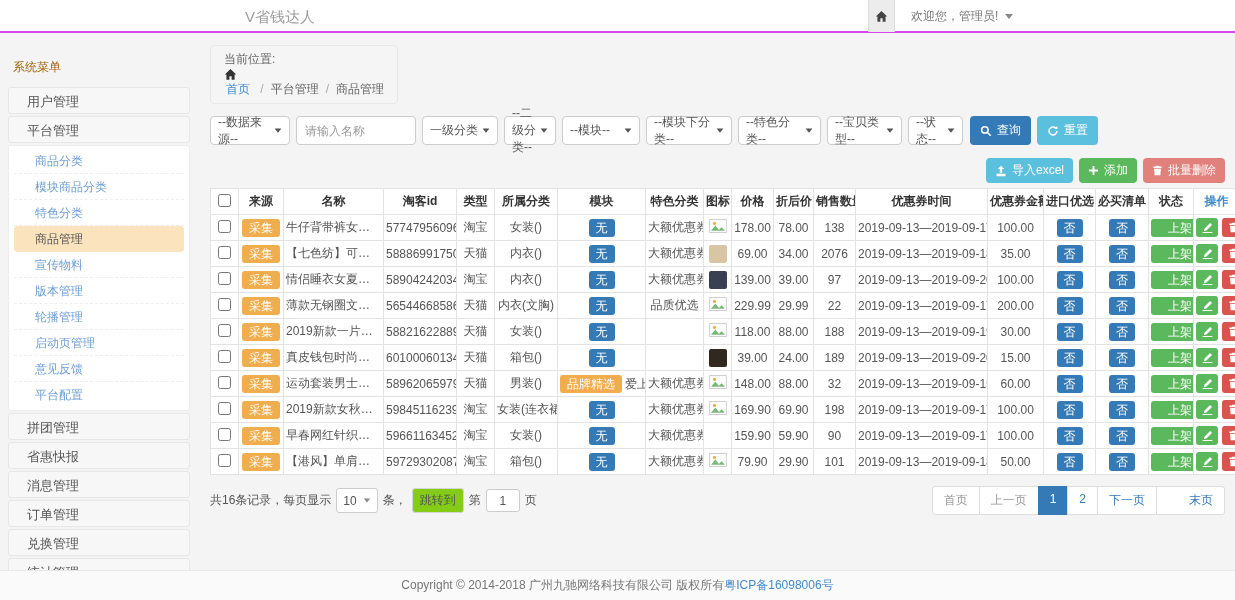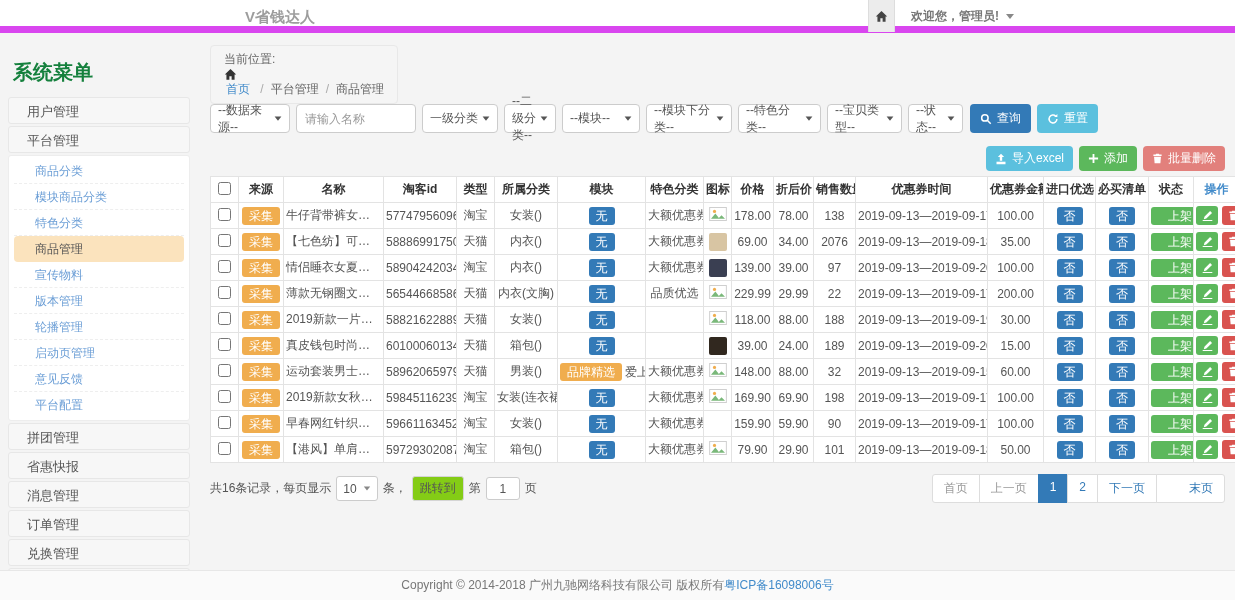--- a/index.html
+++ b/index.html
@@ -4,43 +4,43 @@
 <style>
   * { box-sizing: border-box; margin: 0; padding: 0; }
   html { background:#fff; }
   body {
     width:1235px; height:600px; position:relative; overflow:hidden;
     background:#f4f4f4;
     font-family:"Liberation Sans","DejaVu Sans",sans-serif;
     font-size:12px; color:#555;
   }
   
-  .header { position:absolute; top:0; left:0; right:0; height:33px; background:#fff; border-bottom:7px solid #d946ef; z-index:6;font-weight:bold; }
+  .header { position:absolute; top:0; left:0; right:0; height:33px; background:#fff; border-bottom:2px solid #d946ef; z-index:6; }
   .brand { position:absolute; left:245px; top:0; line-height:33px; font-size:15px; color:#9d9d9d; }
   .header-right { position:absolute; left:868px; top:0; height:32px; display:flex; align-items:center; }
   .home-box { width:27px; height:32px; background:#ececec; border-left:1px solid #ddd; border-right:1px solid #ddd; display:flex; align-items:center; justify-content:center; color:#444; cursor:pointer; }
   .welcome { margin-left:16px; color:#777; display:flex; align-items:center; gap:7px; cursor:pointer; }
   .caret { display:inline-block; width:0; height:0; border-left:4px solid transparent; border-right:4px solid transparent; border-top:5px solid #888; }
   
   .sidebar { position:absolute; left:8px; top:45px; width:182px; z-index:1; }
-  .sidebar-title { padding:14px 0 11px 5px; font-size:20px; font-weight:bold; color:#15803d; }
+  .sidebar-title { padding:14px 0 11px 5px; font-size:12px; font-weight:normal; color:#a16207; }
   .menu-head { height:27px; line-height:27px; background:#f7f7f7; border:1px solid #e7e7e7; border-radius:3px; padding-left:18px; font-size:13px; color:#555; margin-bottom:2px; cursor:pointer; }
   .submenu { background:#fff; border:1px solid #ededed; border-radius:3px; margin-bottom:2px; padding:2px 5px; }
   .submenu-item { height:26px; line-height:26px; padding-left:21px; font-size:12px; color:#6b9ed6; border-bottom:1px dashed #eee; cursor:pointer; }
   .submenu-item:last-child { border-bottom:none; }
   .submenu-item.active { background:#fbe3bd; border-radius:4px; color:#555; border-bottom-color:transparent; }
   
   .content { position:absolute; left:210px; top:45px; width:1015px; }
   .breadcrumb { display:inline-block; background:#f5f5f5; border:1px solid #e8e8e8; border-radius:4px; padding:5px 13px; color:#666; }
   .breadcrumb .bico-dark { color:#333; vertical-align:-1px; margin:0 2px 0 6px; }
   .bc-home { color:#428bca; cursor:pointer; text-decoration:none; }
   .crumb-sep { color:#aaa; margin:0 7px; }
   .crumb-item { color:#666; }
   
-  .filter-row { margin-top:0; display:flex; align-items:center; }
+  .filter-row { margin-top:12px; display:flex; align-items:center; }
   .fcontrols { display:flex; align-items:center; gap:6px; }
   .fselect { height:29px; border:1px solid #ccc; border-radius:4px; background:#fff; color:#555; display:flex; align-items:center; justify-content:space-between; padding:0 7px; cursor:pointer; flex:none; }
   .fselect .caret { border-top-color:#555; transform:scale(.85); }
   .finput { height:29px; border:1px solid #ccc; border-radius:4px; padding:0 8px; font-size:12px; color:#555; font-family:inherit; flex:none; }
   .finput::placeholder { color:#9a9a9a; }
   .btn { height:29px; border:none; border-radius:4px; color:#fff; font-size:12px; font-family:inherit; display:inline-flex; align-items:center; gap:5px; padding:0 10px; cursor:pointer; }
   .btn-query { background:#337ab7; margin-left:7px; }
   .btn-reset { background:#5bc0de; margin-left:6px; }
   
   .action-row { margin-top:13px; display:flex; justify-content:flex-end; gap:6px; }

